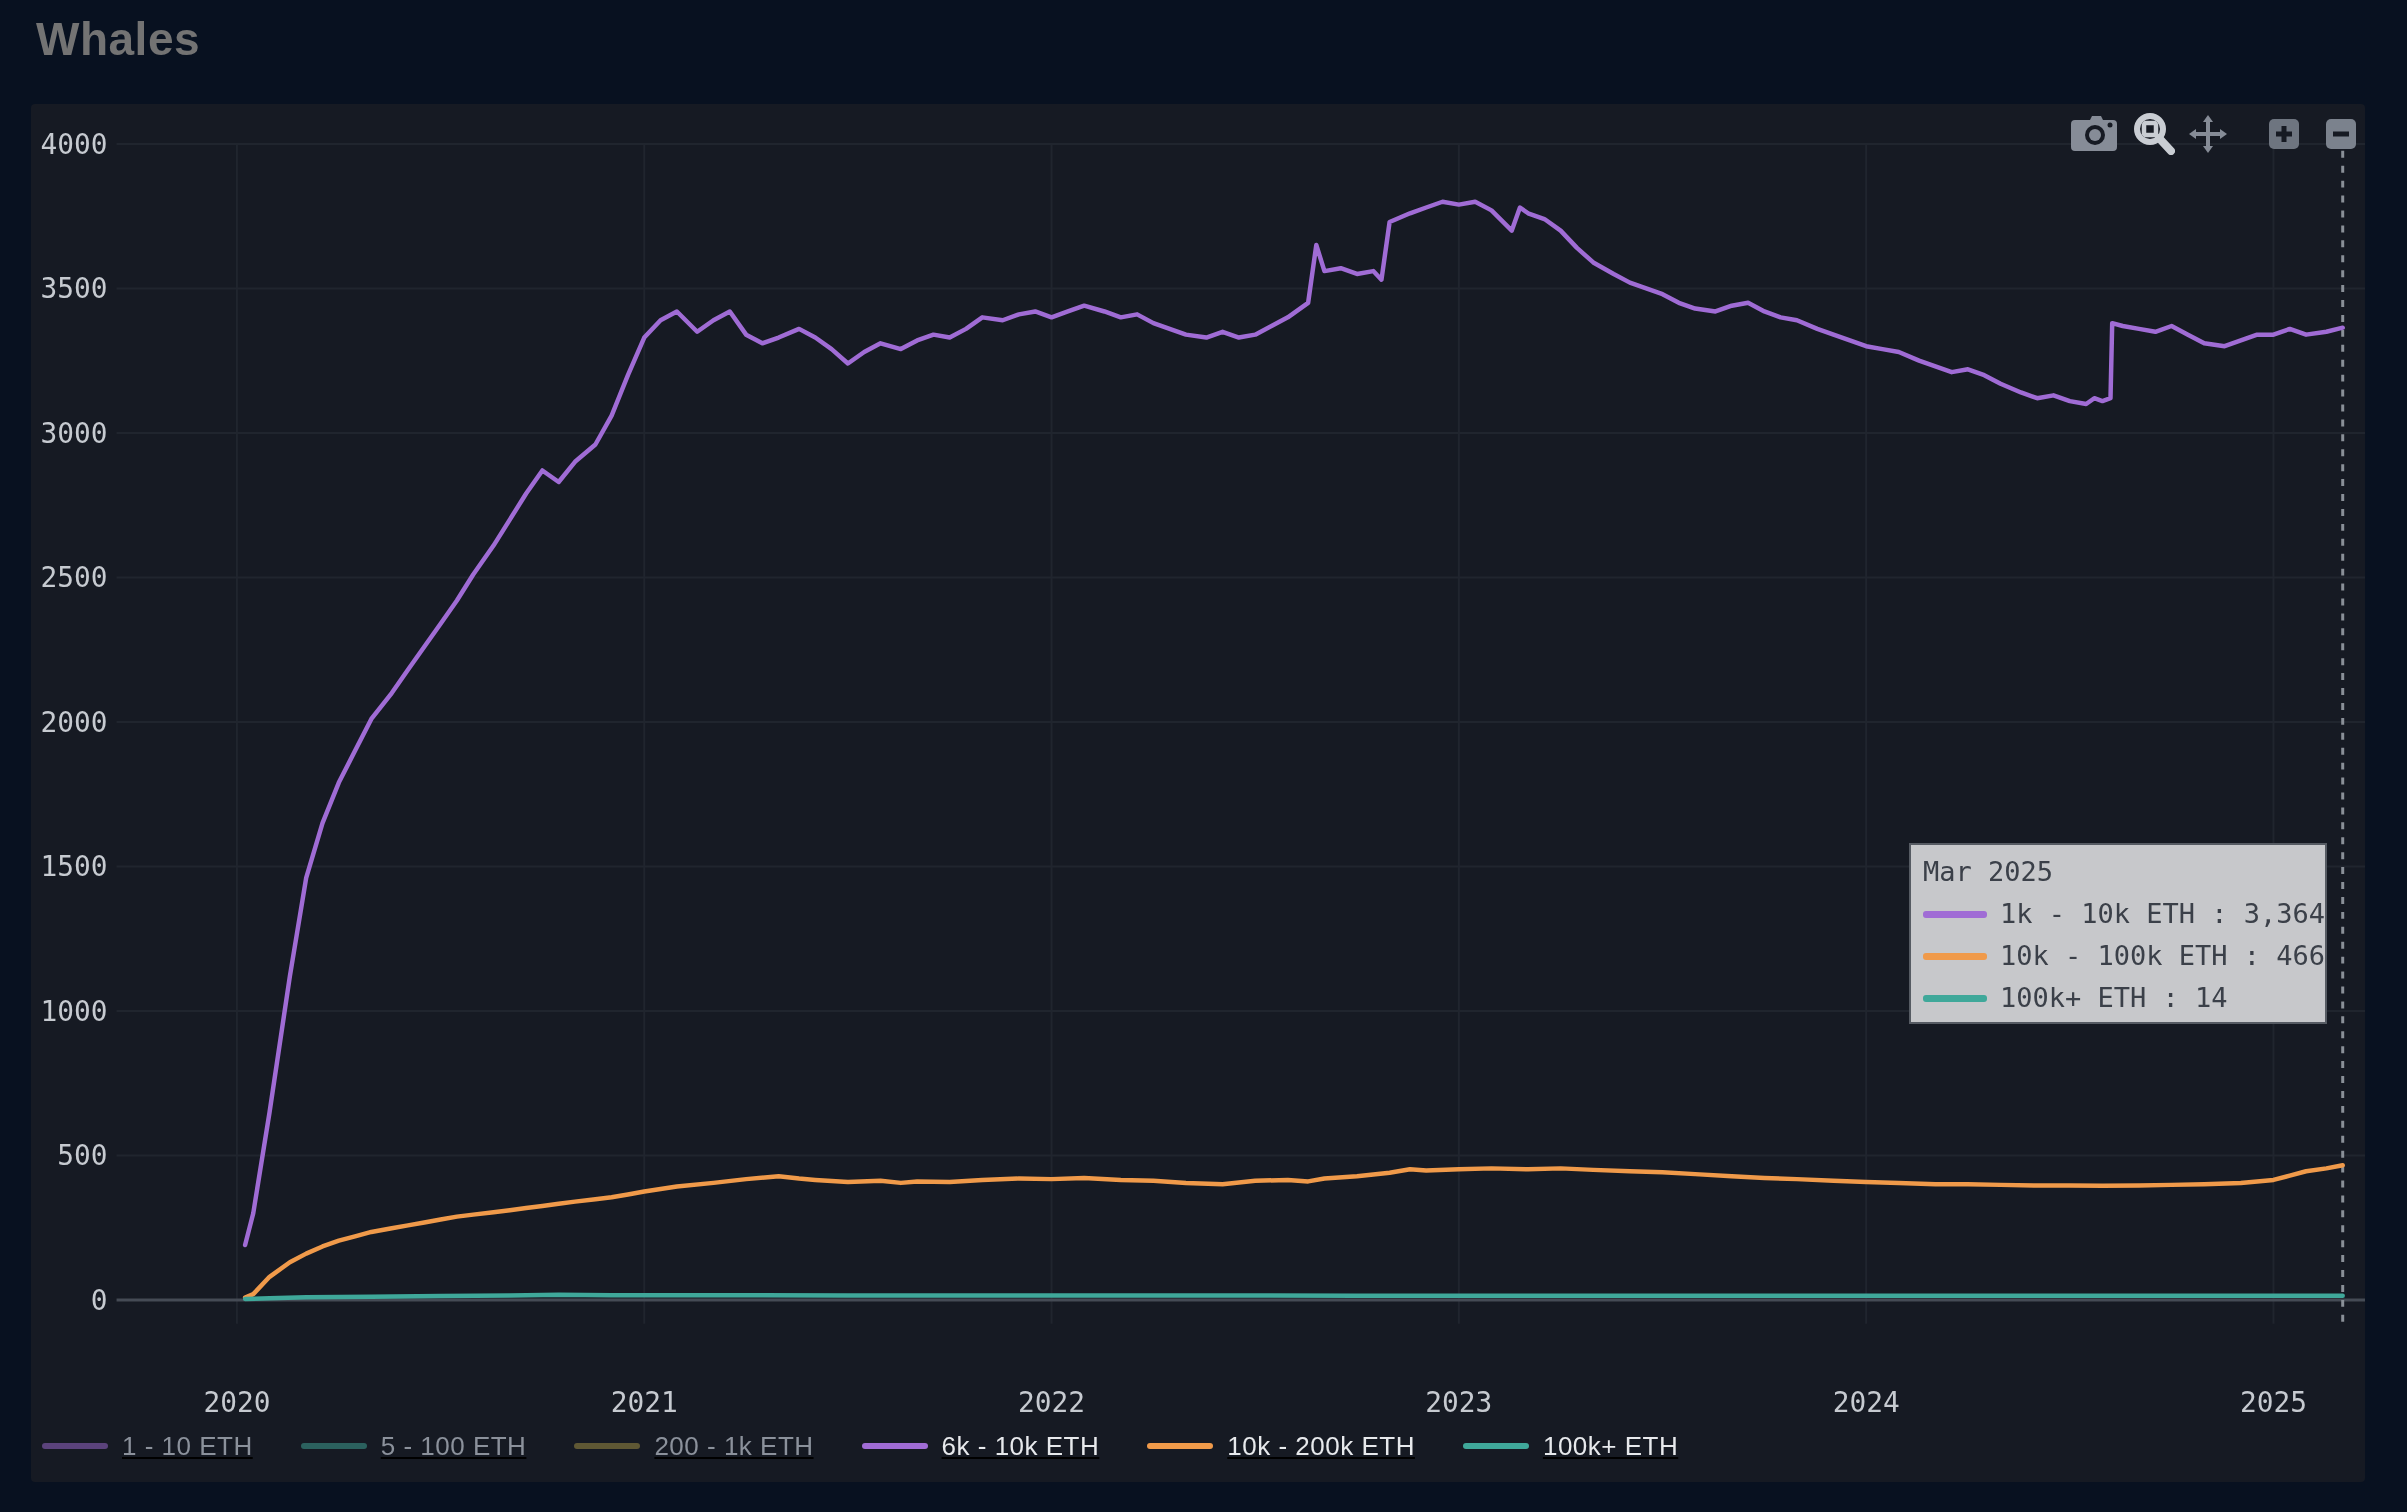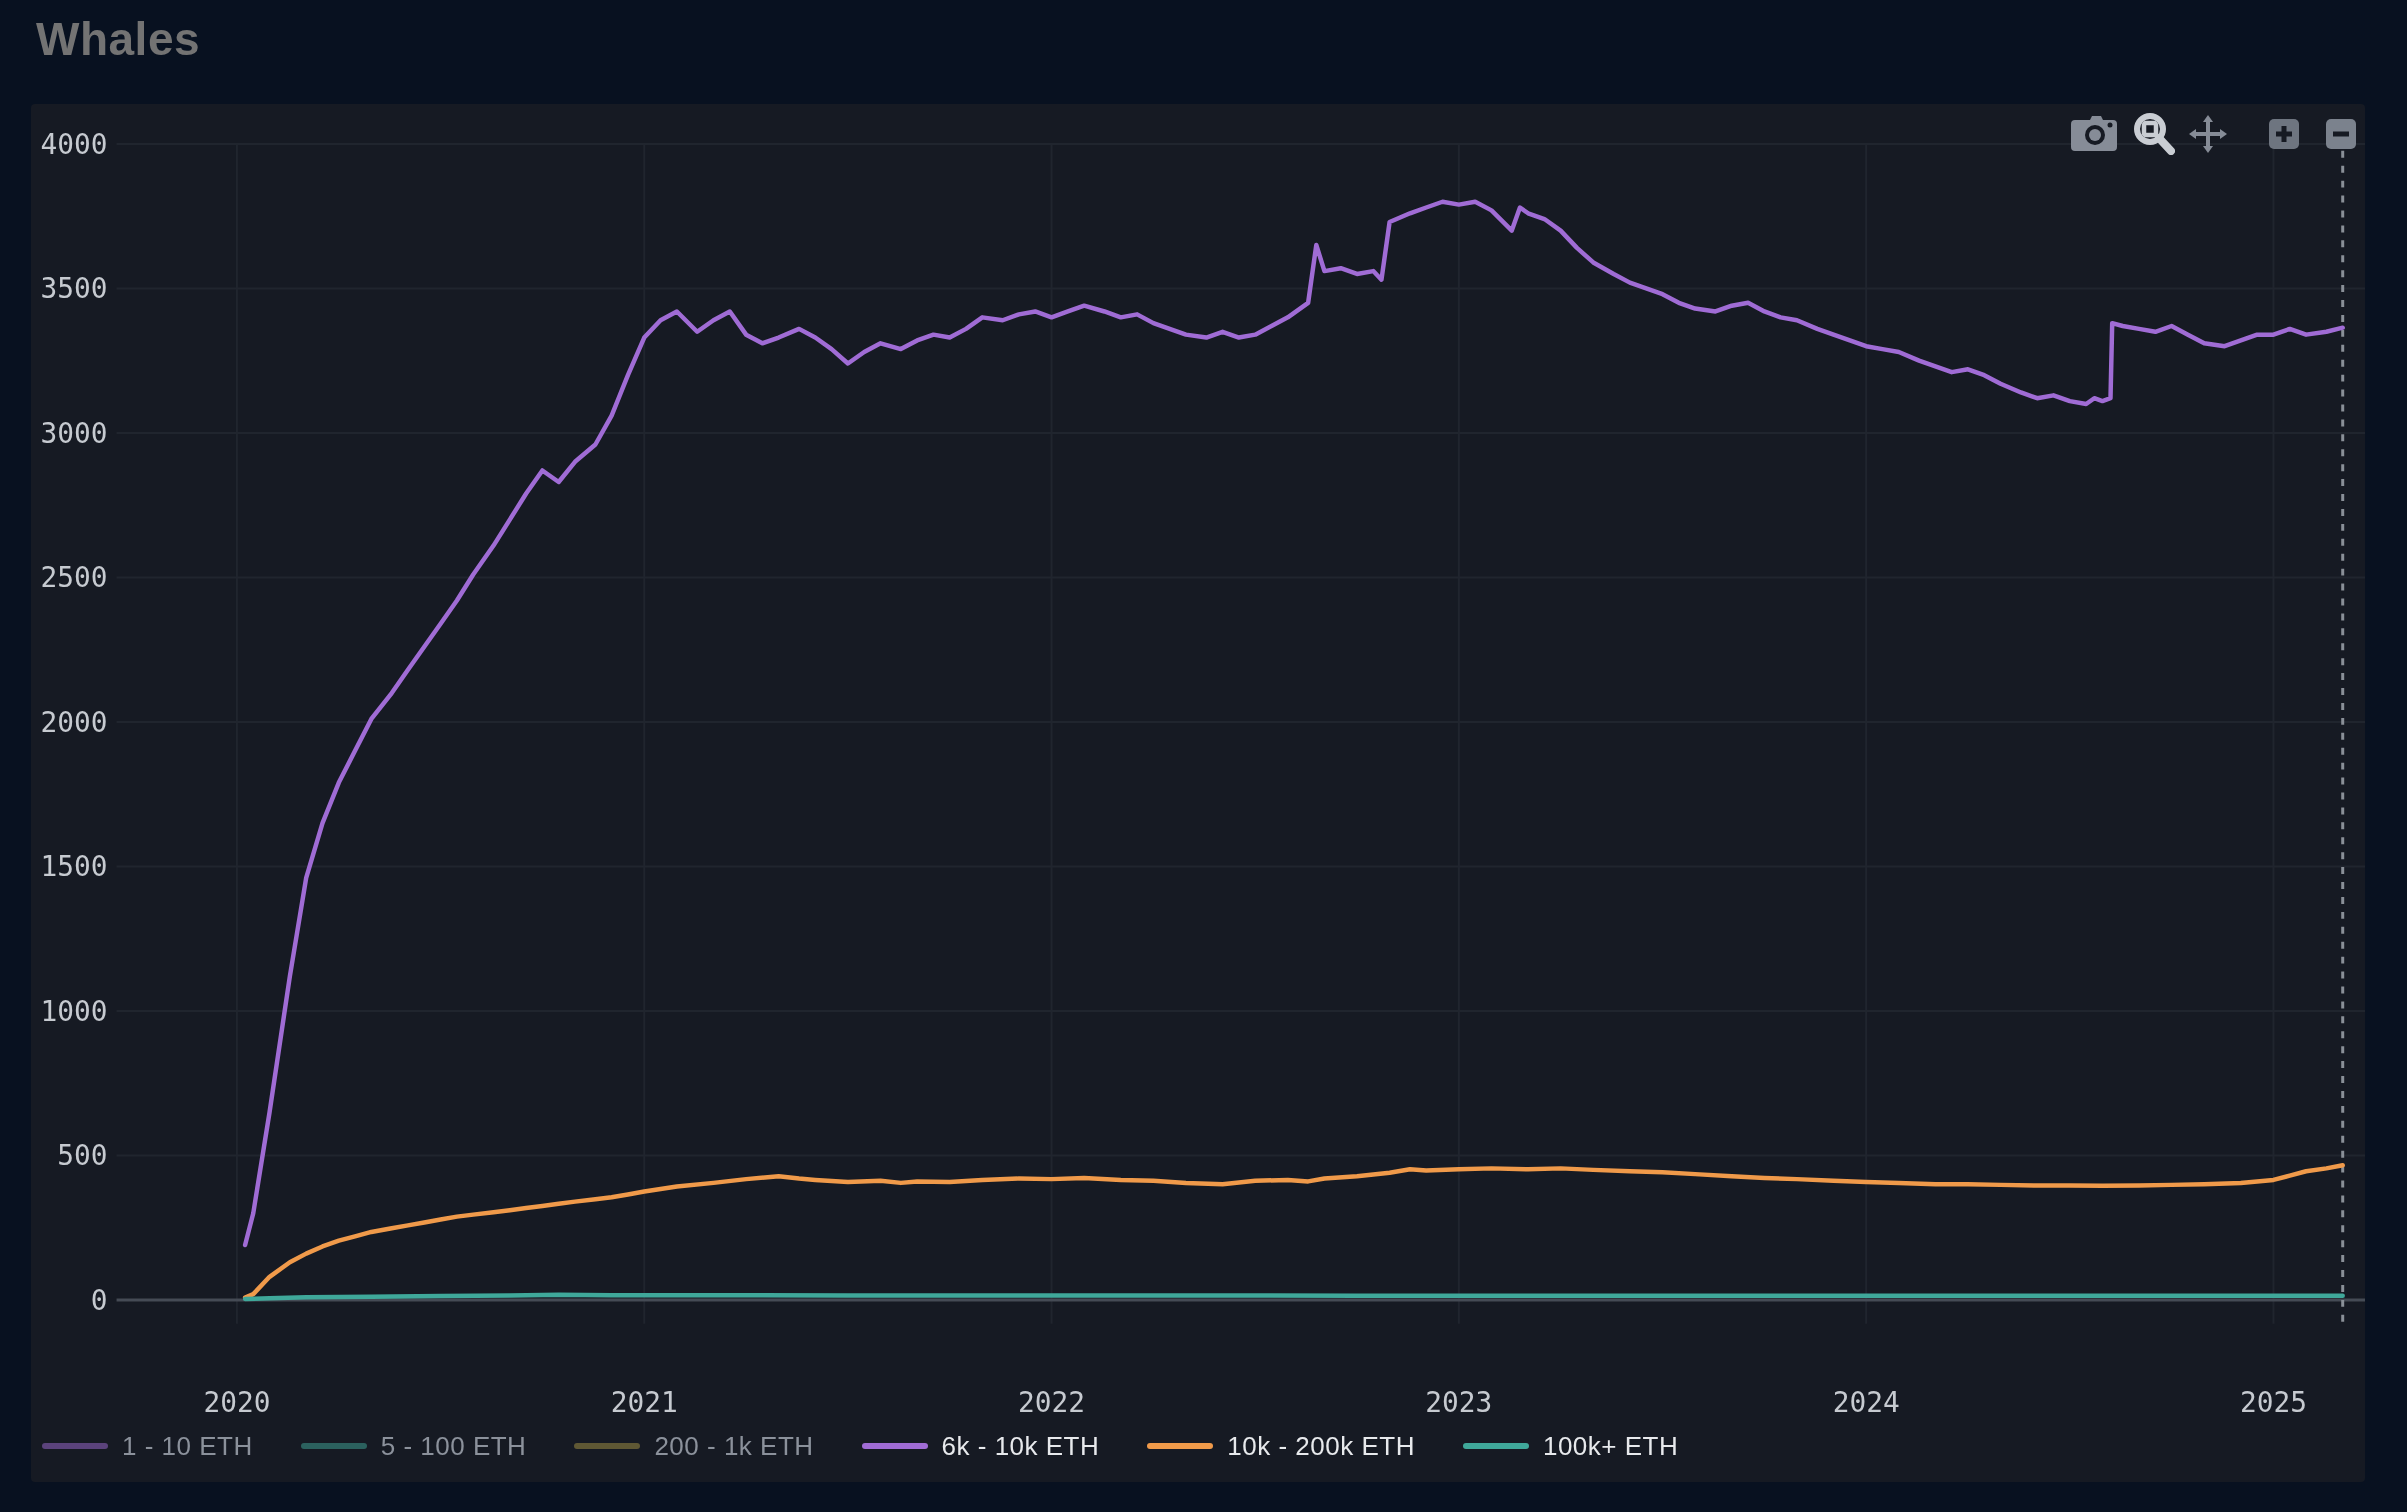--- a/index.html
+++ b/index.html
@@ -48,21 +48,21 @@
     font-size:27px; color:#3b4049;
     padding:6px 10px 6px 12px;
     line-height:42px; white-space:nowrap;
   }
   .tooltip-row { display:flex; align-items:center; height:42px; }
   .tt-swatch { width:64px; height:7px; border-radius:3px; margin-right:13px; flex:0 0 auto; }
 
   
   .legend {
     position:absolute; left:11px; bottom:18px;
-    display:flex; align-items:center; gap:48px; height:36px;
+    display:flex; align-items:center; gap:48px; height:36px;text-decoration:underline;
   }
   .legend-item { display:flex; align-items:center; cursor:pointer; }
   .lg-swatch { width:66px; height:6px; border-radius:3px; margin-right:14px; flex:0 0 auto; }
   .legend-item .lg-label { font-size:26px; color:#e7e9ec; letter-spacing:0.5px; }
   .legend-item.inactive .lg-label { color:#8b919b; }
   .legend-item.inactive .lg-swatch { opacity:0.5; }
 </style>
 </head>
 <body>
 
@@ -151,20 +151,37 @@
     </button>
     <button class="mb-btn gap-xl" title="">
       <span class="mb-box lighter">
         <svg width="18" height="18" viewBox="0 0 18 18">
           <line x1="1" y1="9" x2="17" y2="9" stroke="#161a23" stroke-width="5"></line>
         </svg>
       </span>
     </button>
   </div>
 
+  <div class="tooltip">
+    <div class="tooltip-header">Mar 2025</div>
+    <div id="tooltip-rows">
+        <div class="tooltip-row">
+          <span class="tt-swatch" style="background: rgb(160, 108, 213);"></span>
+          <span>1k - 10k ETH : 3,364</span>
+        </div>
+        <div class="tooltip-row">
+          <span class="tt-swatch" style="background: rgb(240, 154, 74);"></span>
+          <span>10k - 100k ETH : 466</span>
+        </div>
+        <div class="tooltip-row">
+          <span class="tt-swatch" style="background: rgb(63, 168, 154);"></span>
+          <span>100k+ ETH : 14</span>
+        </div>
+      </div>
+  </div>
 
   <div class="legend" id="legend">
       <div class="legend-item inactive">
         <span class="lg-swatch" style="background: rgb(160, 108, 213);"></span>
         <span class="lg-label">1 - 10 ETH</span>
       </div>
       <div class="legend-item inactive">
         <span class="lg-swatch" style="background: rgb(63, 168, 154);"></span>
         <span class="lg-label">5 - 100 ETH</span>
       </div>

